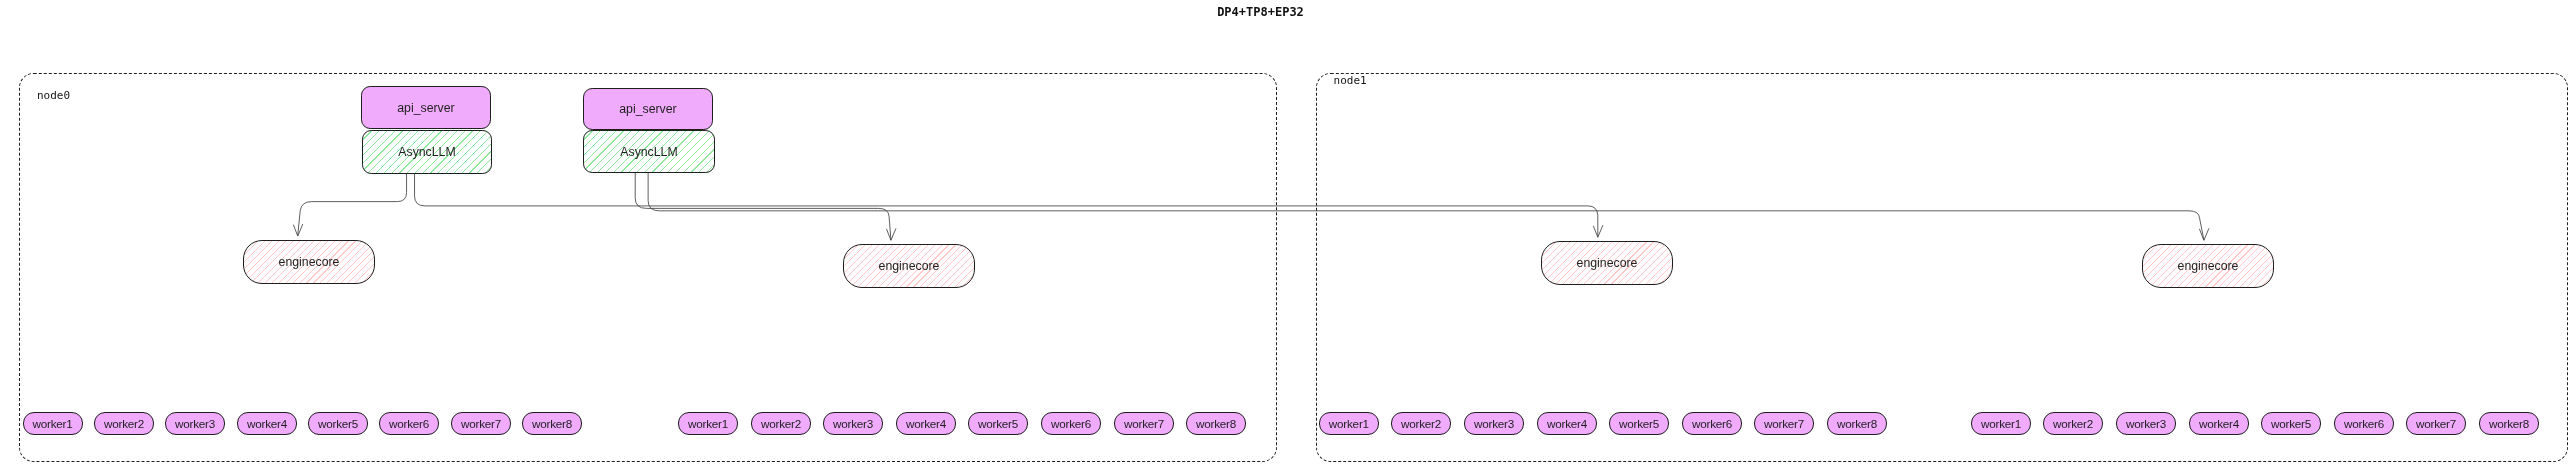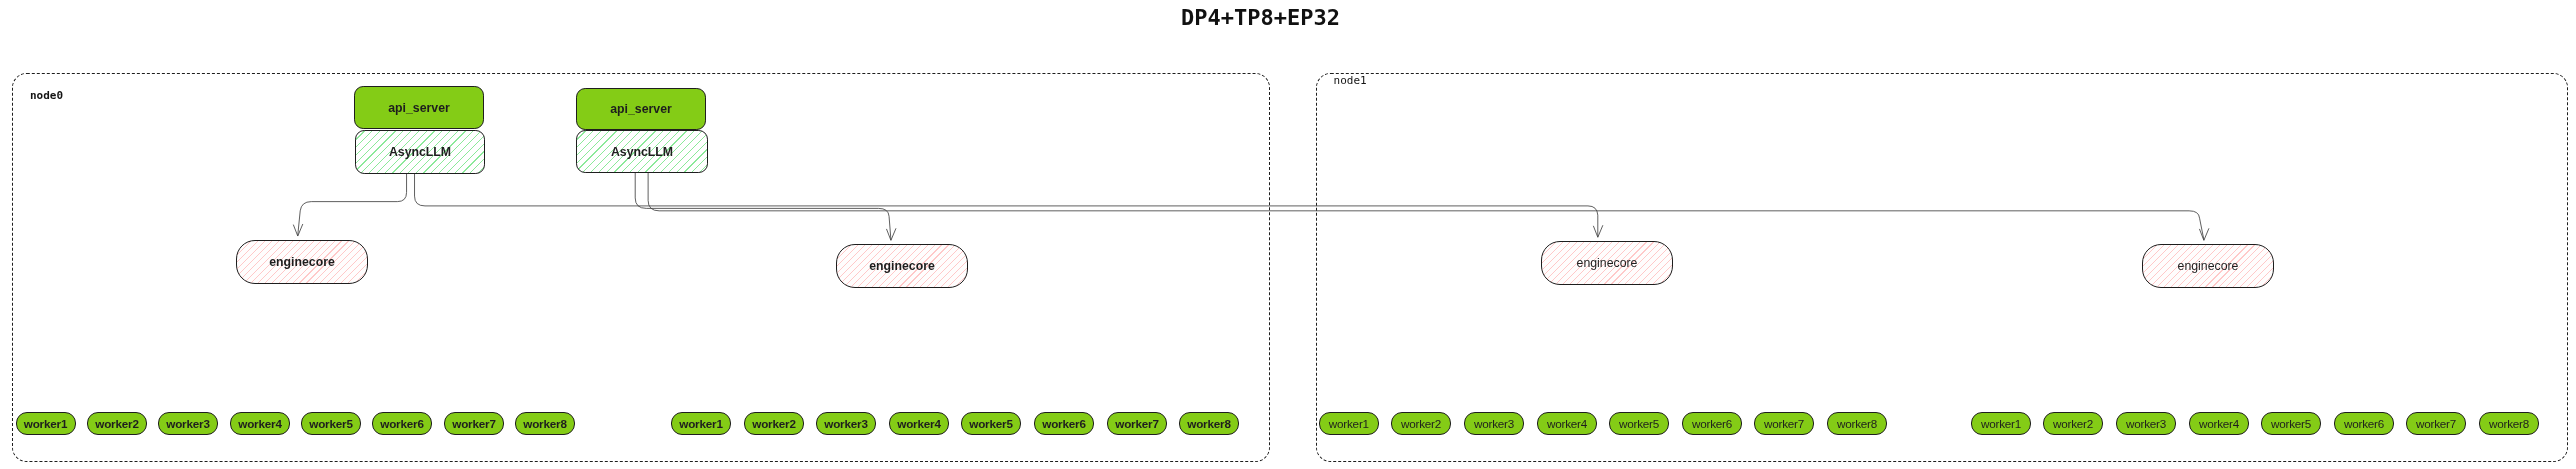--- a/index.html
+++ b/index.html
@@ -7,21 +7,21 @@
     position:relative;
     width:2576px;height:469px;
     background:#ffffff;
     font-family:"Liberation Sans", sans-serif;
     color:#1e1e1e;
     overflow:hidden;
   }
   .title{
     position:absolute;
     font-family:"DejaVu Sans Mono", monospace;
-    font-size:22px;font-weight:600;
+    font-size:12px;font-weight:600;
     color:#111111;
     text-align:center;
     white-space:nowrap;
   }
   .node-box{
     position:absolute;
     border:1.2px dashed #1e1e1e;
     border-radius:14.8px;
     box-sizing:border-box;
     background:transparent;
@@ -31,21 +31,21 @@
     font-family:"DejaVu Sans Mono", monospace;
     font-size:11px;
     color:#141414;
     white-space:nowrap;
   }
   .shape{
     position:absolute;
     border:1.2px solid #1e1e1e;
     box-sizing:border-box;
     display:flex;align-items:center;justify-content:center;
-    background:#84cc16;
+    background:#f0abfc;
     white-space:nowrap;
   }
   .big{border-radius:9.2px;font-size:12.3px;color:#1e1e1e;}
   .worker{
     border-radius:11px;
     font-size:11.7px;color:#1e1e1e;
     letter-spacing:-0.2px;
   }
   .hatch-green{
     background-color:#ffffff;
@@ -72,21 +72,21 @@
     <path d="M660,280 L660,313 Q660,328 645,328 L505,328 Q489,328 487,343 L483,383"></path>
     <path d="M476,366 L483,384 L491,365"></path>
     <path d="M673,280 L673,319 Q673,335 690,335 L2582,335 Q2597,335 2598,350 L2598,385"></path>
     <path d="M2591,368 L2598,386 L2606,367"></path>
     <path d="M1032,278 L1032,322 Q1032,339 1050,339 L1428,339 Q1444,339 1445,352 L1448,390"></path>
     <path d="M1441,373 L1448,391 L1456,372"></path>
     <path d="M1053,278 L1053,326 Q1053,343 1071,343 L3560,343 Q3576,343 3577,355 L3584,390"></path>
     <path d="M3577,373 L3584,391 L3592,372"></path>
   </svg>
 
-  <div class="node-box" style="left:12px;top:73px;width:1258px;height:389px;font-weight:bold;">
+  <div class="node-box" style="left:19px;top:73px;width:1258px;height:389px;">
 
     <div class="node-label" style="left:17px;top:14.8px;">node0</div>
 
     <div class="shape big" style="left:341px;top:12.3px;width:130px;height:43px;">
       <span>api_server</span>
     </div>
     <div class="shape big hatch-green" style="left:342px;top:56px;width:130px;height:44px;">
       <span>AsyncLLM</span>
     </div>
 

